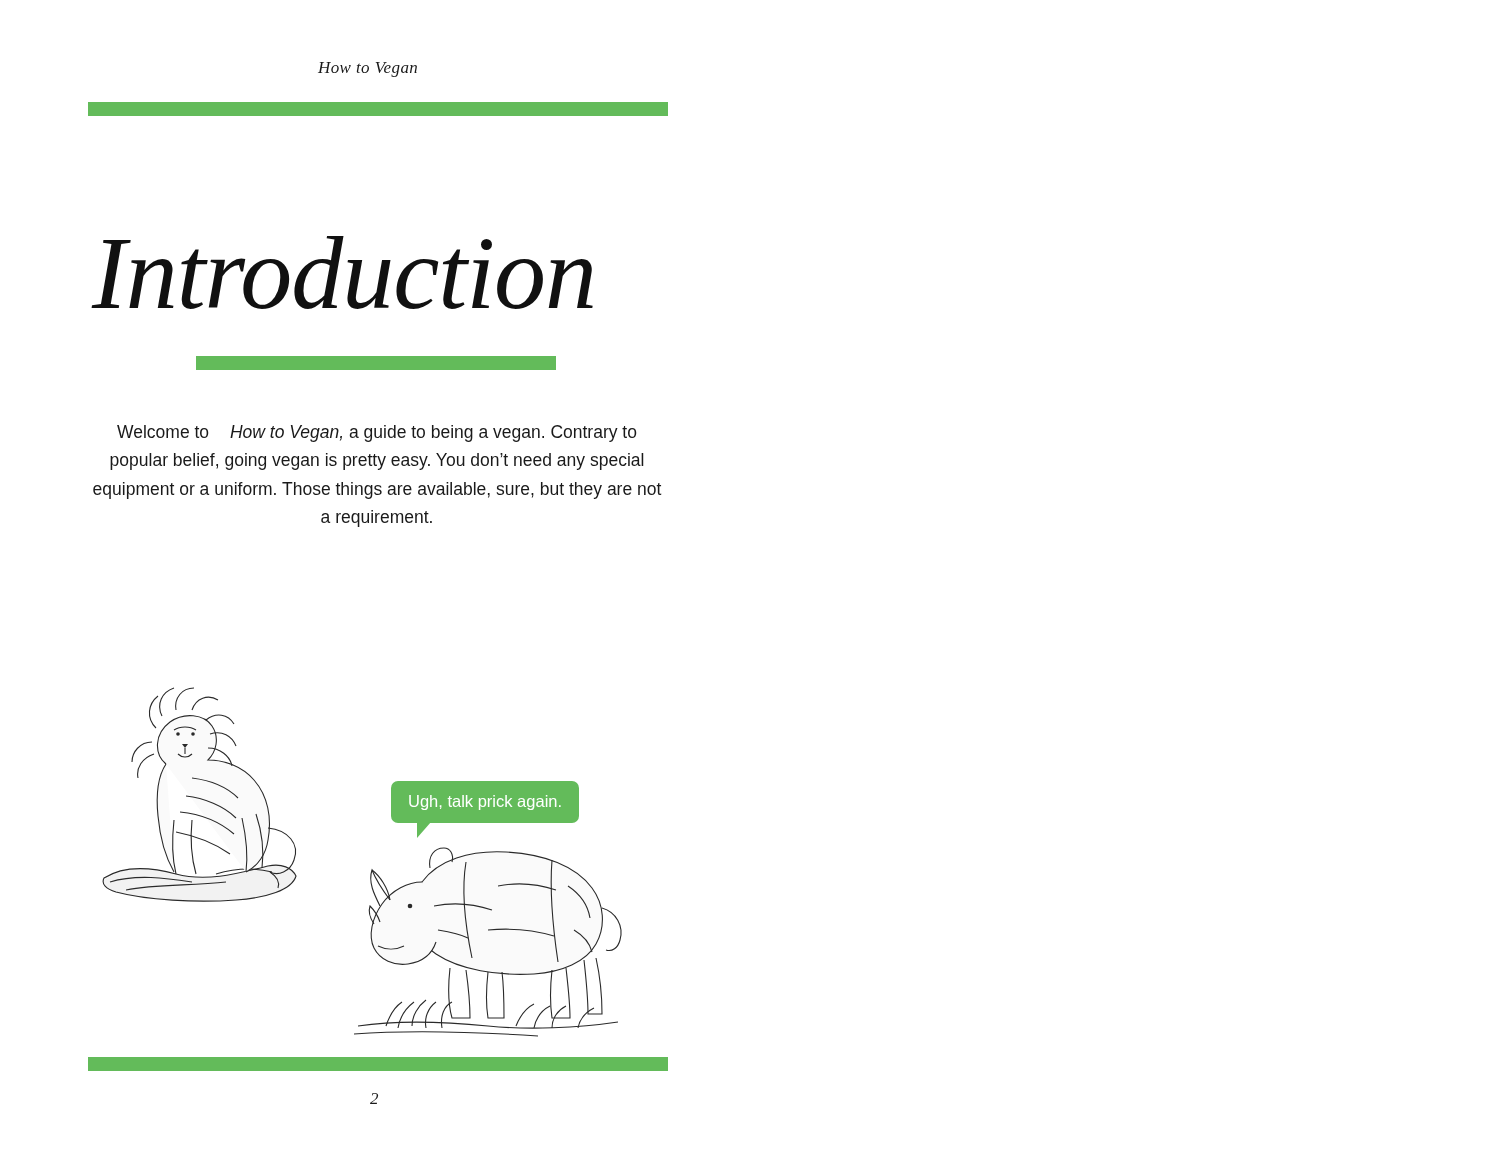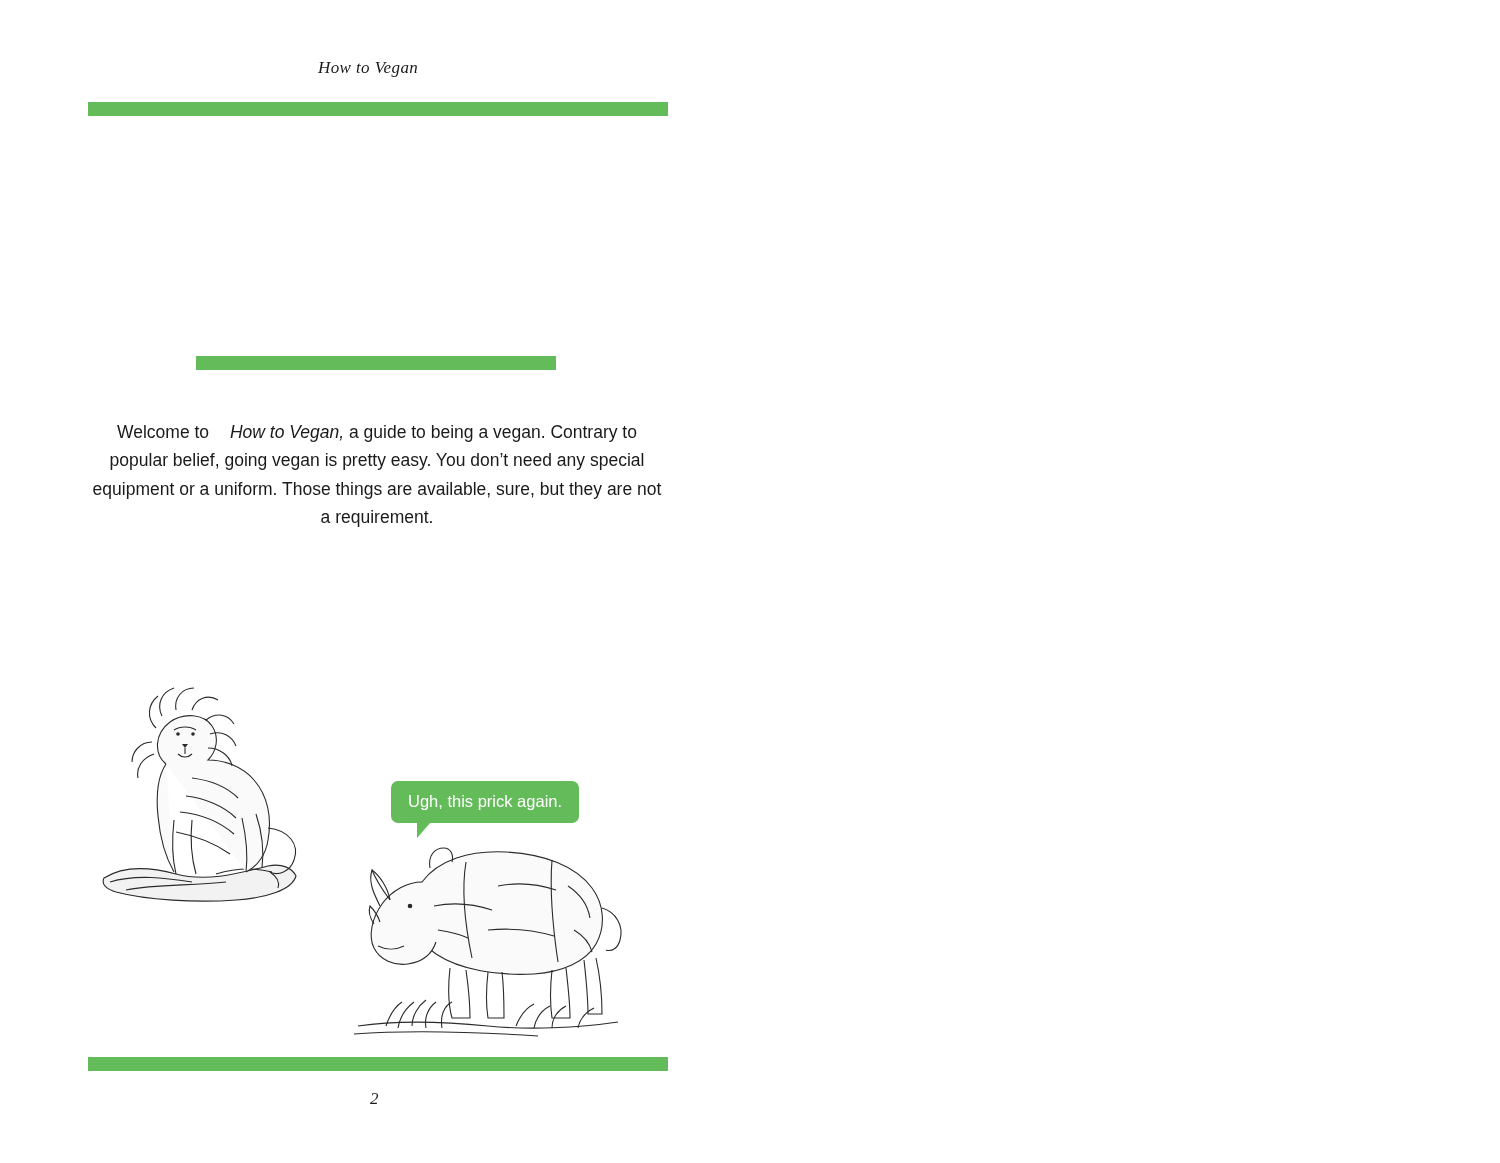--- a/index.html
+++ b/index.html
@@ -122,20 +122,21 @@
 <body>
 
 <div class="spread">
 
   <div class="page page-left">
 
     <div class="running-head rh-left">How to Vegan</div>
 
     <div class="rule rule-top-left"></div>
 
+    <div class="chapter-title">Introduction</div>
 
     <div class="rule rule-under-title"></div>
 
     <div class="body-copy para-block">
       <p><span>Welcome to </span><span class="bt">How to Vegan,</span><span> a guide to being a vegan. Contrary to popular belief, going vegan is pretty easy. You don’t need any special equipment or a uniform. Those things are available, sure, but they are not a requirement.</span></p>
     </div>
 
     <div class="illo lion-illo">
       <svg viewBox="0 0 210 250" width="210" height="250">
         <g fill="none" stroke="#2a2a2a" stroke-width="1.1">
@@ -224,21 +225,21 @@
           <path d="M104 238 C102 226 106 216 114 212"></path>
           <path d="M178 236 C182 226 188 218 196 214"></path>
           <path d="M196 238 C198 228 204 220 212 216"></path>
           <path d="M214 238 C214 228 220 220 228 216"></path>
           <path d="M240 238 C242 228 248 222 256 218"></path>
           <path d="M16 244 C70 240 140 242 200 246"></path>
         </g>
       </svg>
     </div>
 
-    <div class="bubble bubble-rhino">Ugh, this prick again.</div>
+    <div class="bubble bubble-rhino">Ugh, talk prick again.</div>
 
     <div class="rule rule-bot-left"></div>
     <div class="folio folio-left">2</div>
   </div>
 
   <div class="page page-right">
 
     
 
     

